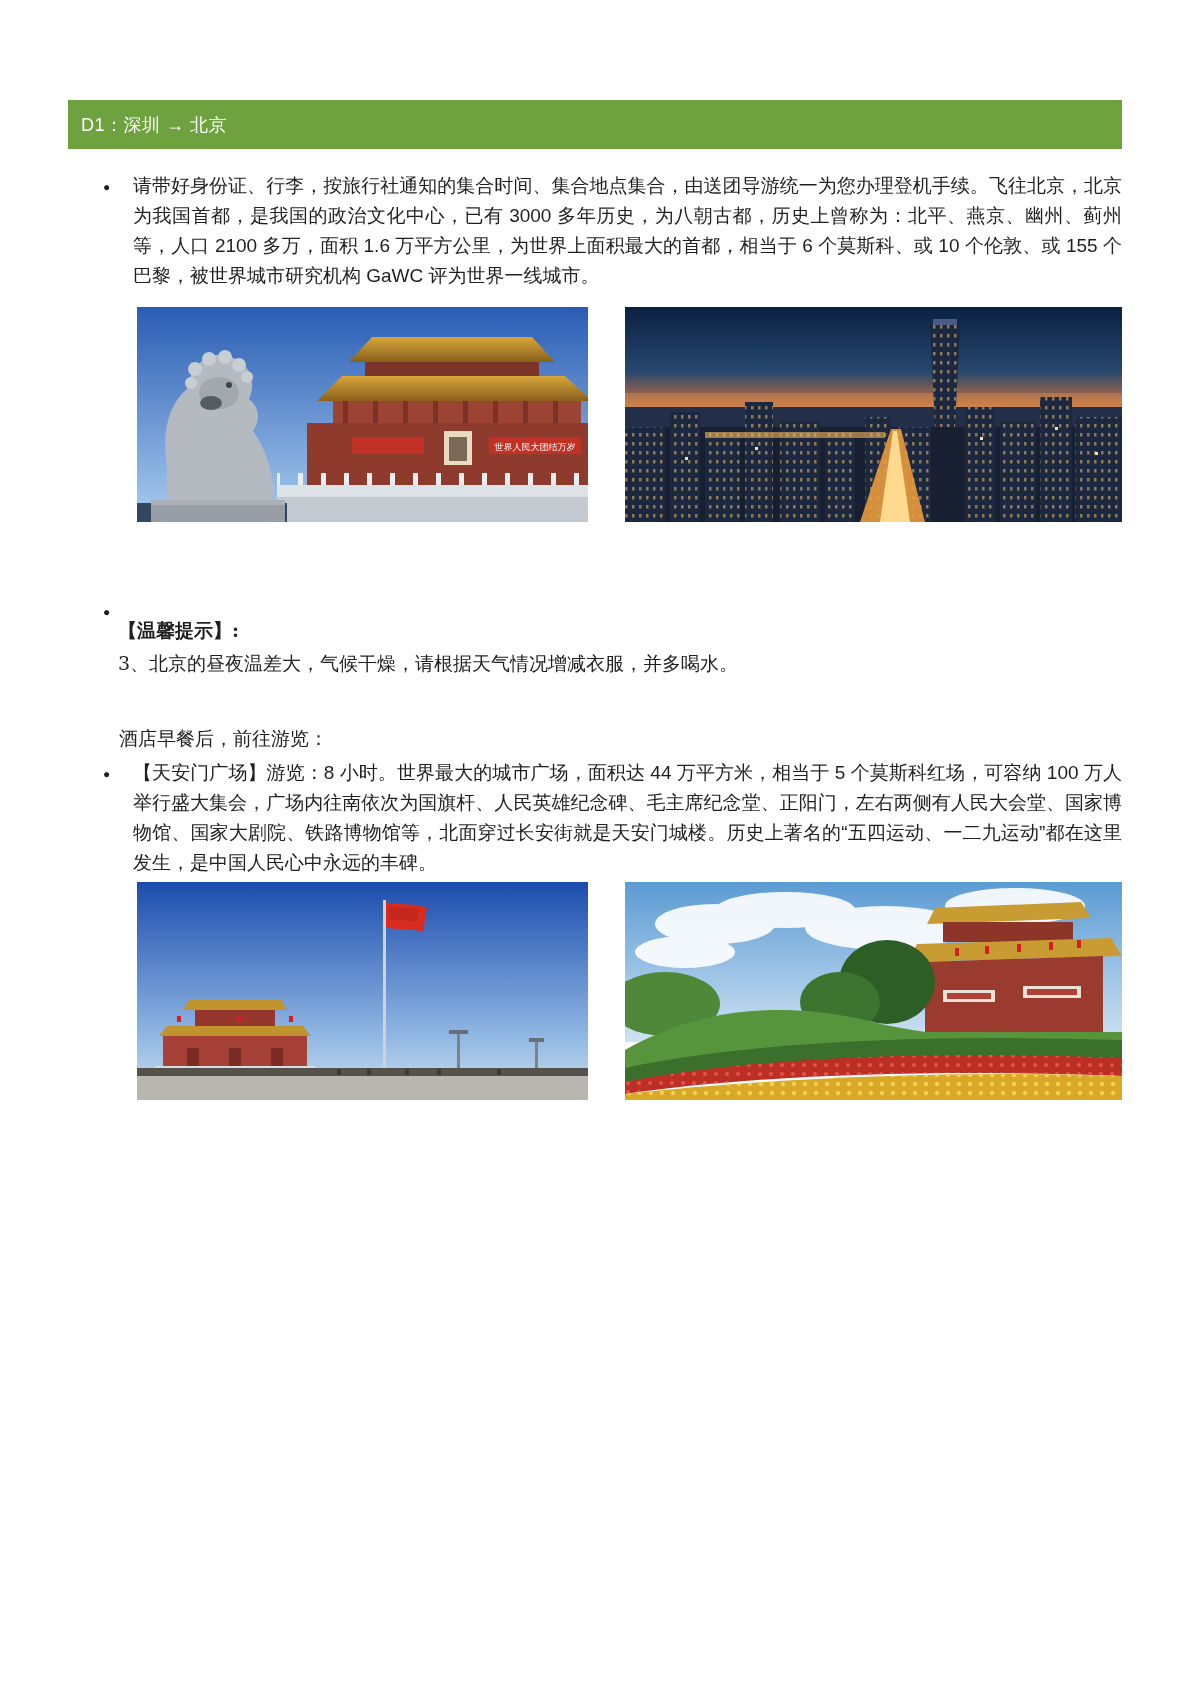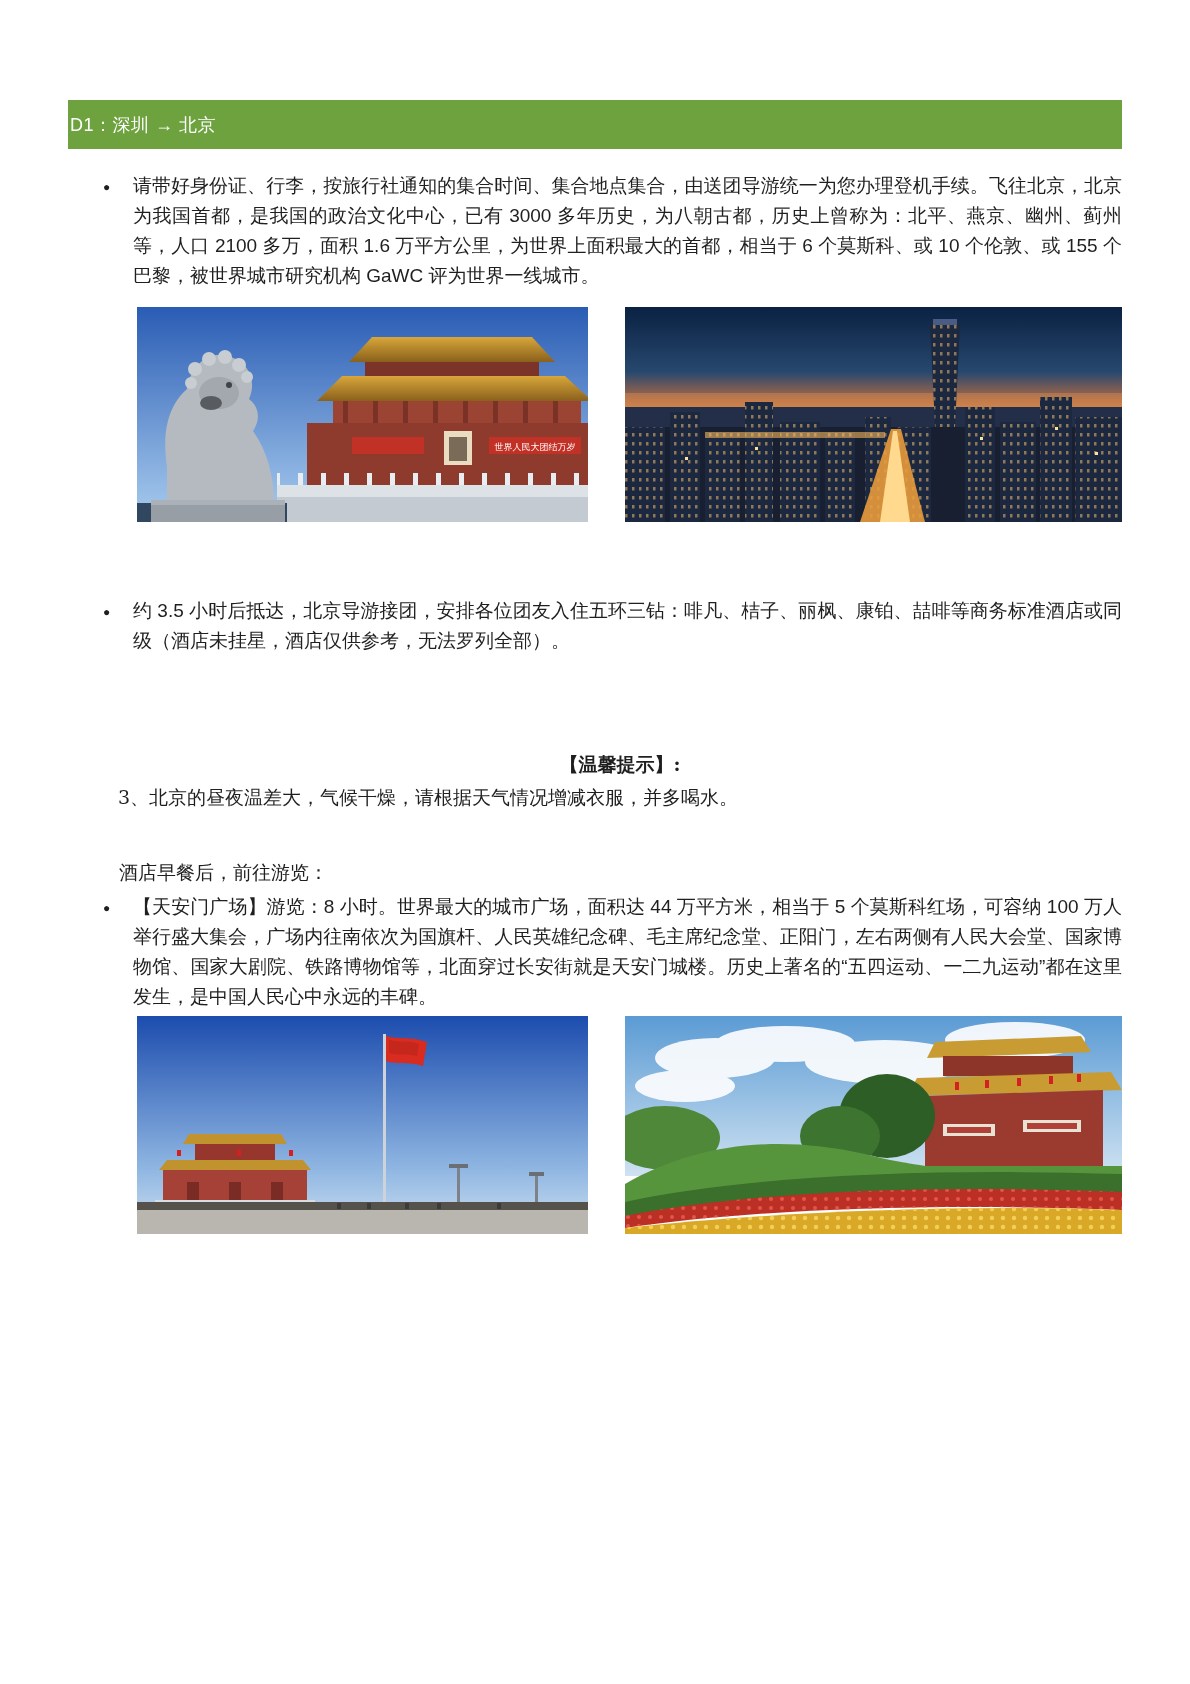--- a/index.html
+++ b/index.html
@@ -1,40 +1,40 @@
 <!DOCTYPE html>
 <html><head>
 <meta charset="utf-8">
 <style>
   * { margin:0; padding:0; box-sizing:border-box; }
   html,body { background:#ffffff; }
   body { font-family:"Liberation Sans","DejaVu Sans",sans-serif; color:#1f1f1f; }
   .page { width:1190px; height:1684px; background:#fff; overflow:hidden; position:relative; }
   .content { margin:0 68px; width:1054px; }
   .day-bar { width:100%; height:49px; background:#6da23f; color:#fff;
-             display:flex; align-items:center; padding-left:2px;
+             display:flex; align-items:center; padding-left:13px;
              font-size:18px; letter-spacing:0.5px; }
   .bar-d1 { margin-top:100px; }
   .bar-d2 { margin-top:132px; }
   .para { font-size:19px; line-height:30px; text-align:justify; color:#1f1f1f; }
   .bullet-para { position:relative; margin-left:65px; width:989px; }
   .dot { position:absolute; left:-30px; top:1px; font-size:12px; line-height:30px; }
   .p1 { margin-top:22px; }
   .p2 { margin-top:74px; }
   .p3 { margin-top:4px; }
   .intro { margin-top:44px; margin-left:51px; width:989px; }
   .photo-row { display:flex; gap:37px; margin-left:69px; }
   .row1 { margin-top:16px;border-radius:25px; }
   .row2 { margin-top:4px; }
   .photo { display:block; font-size:0; }
   .photo svg { display:block; }
   .tips { margin-top:92px; margin-left:50px; width:1004px;
           font-family:"DejaVu Serif","Liberation Serif",serif;
           font-size:19px; line-height:33px; }
-  .tips-title { font-weight:bold;text-align:center; }
+  .tips-title { font-weight:bold; }
   .tip { padding-left:38px; text-indent:-38px; text-align:justify; }
 </style>
 </head>
 <body>
 
 <div class="page">
   <div class="content">
 
     <section>
       <div class="day-bar bar-d1" style="background: rgb(109, 162, 63); color: rgb(255, 255, 255);">
@@ -149,21 +149,20 @@
               <rect x="355" y="130" width="3" height="3"></rect>
                 <rect x="430" y="120" width="3" height="3"></rect>
               <rect x="470" y="145" width="3" height="3"></rect>
             </g>
           </svg>
         </figure>
       </div>
 
       <div class="para bullet-para p2">
         <span class="dot">●</span>
-        <span>约 3.5 小时后抵达，北京导游接团，安排各位团友入住五环三钻：啡凡、桔子、丽枫、康铂、喆啡等商务标准酒店或同级（酒店未挂星，酒店仅供参考，无法罗列全部）。</span>
       </div>
 
       <div class="tips">
         <p class="tips-title">【温馨提示】:</p>
         <p class="tip">3、北京的昼夜温差大，气候干燥，请根据天气情况增减衣服，并多喝水。</p>
       </div>
     </section>
 
     <section>
 

